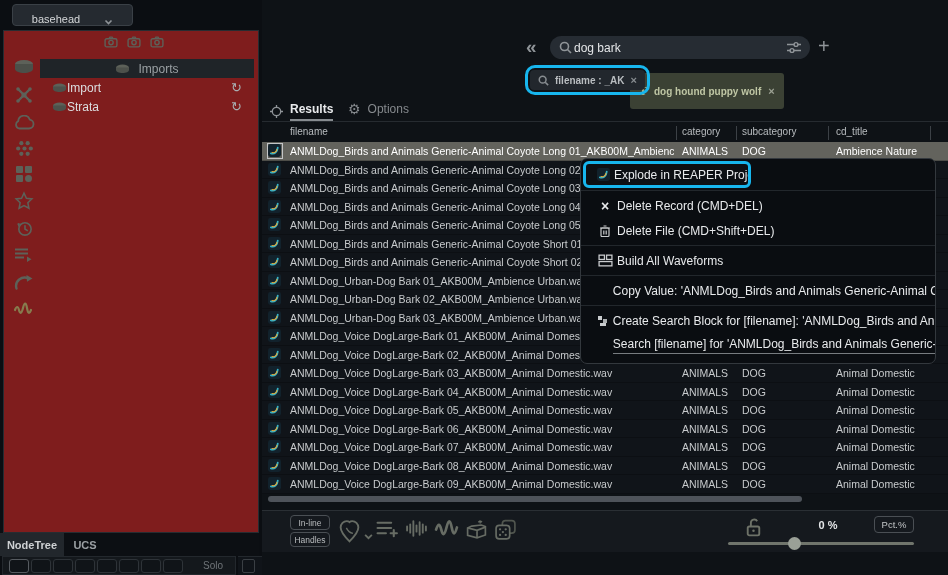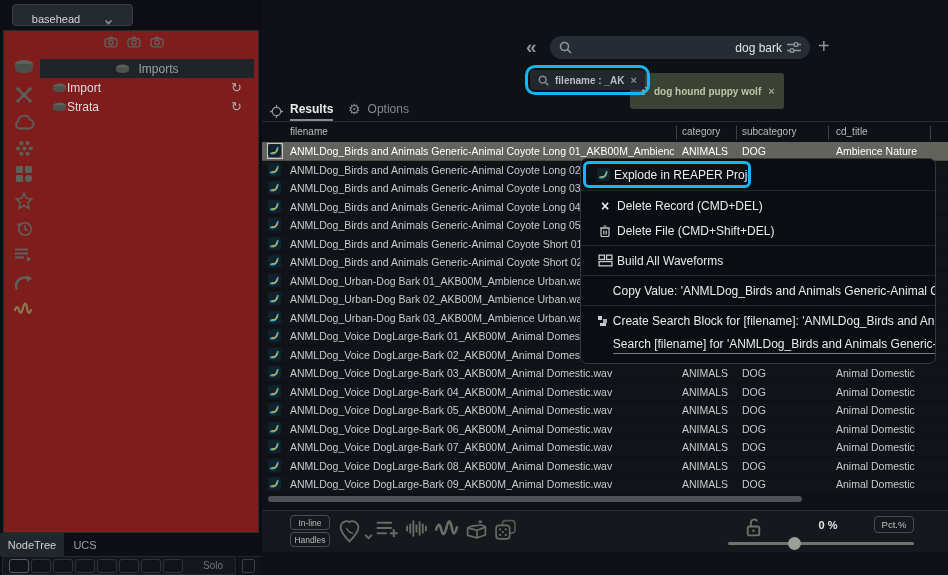--- a/index.html
+++ b/index.html
@@ -26,21 +26,21 @@
     justify-content:center; gap:8px; font-size:12px; color:#9aa0a3; cursor:pointer; }
   .tree-item { height:19px; display:flex; align-items:center; 
     padding-left:12px; padding-right:12px; font-size:12px; color:#dcdee0; cursor:pointer; }
   .tree-item .grow { flex:1; }
   .refresh { font-size:13px; color:#a9adb0; line-height:1; }
 
   
   .left-tabs { position:absolute; left:0; top:533px; width:259px; height:23px;
     background:#0c0f13; display:flex; }
   .ltab { height:100%; display:flex; align-items:center; justify-content:center;
-    font-size:11px; font-weight:normal; cursor:pointer; }
+    font-size:11px; font-weight:bold; cursor:pointer; }
   .ltab.active { width:64px; background:#22272c; color:#ced1d3; }
   .ltab.idle { width:42px; color:#9ba0a4; }
 
   
   .bottom-strip { position:absolute; left:0; top:556px; width:948px; height:19px; }
   .slot-box { position:absolute; left:2px; top:0; width:234px; height:19px;
     background:#14181c; border:1px solid #23282d; }
   .slot { position:absolute; top:2px; width:20px; height:14px; border-radius:3px;
     border:1px solid #2e3338; background:#101418; cursor:pointer; }
   .slot.first { border-color:#565b60; }
@@ -55,21 +55,21 @@
   .main { position:absolute; left:262px; top:0; width:686px; height:575px; background:#0e1216; }
 
   
   .dbl-chevron { position:absolute; left:264px; top:36px; font-size:19px; color:#8f9498;
     font-weight:bold; cursor:pointer; line-height:22px; }
   .search-wrap { position:absolute; left:288px; top:36px; width:260px; height:23px;
     background:#262c33; border-radius:12px; }
   .search-wrap .mag { position:absolute; left:9px; top:5px; }
   .search-wrap input { position:absolute; left:24px; right:28px; top:0; height:100%;
     background:transparent; border:none; outline:none; color:#e4e6e8; font-size:12px;
-    text-align:right; font-family:"Liberation Sans", sans-serif; }
+    text-align:left; font-family:"Liberation Sans", sans-serif; }
   .search-wrap .sliders { position:absolute; right:8px; top:4px; cursor:pointer; }
   .plus-btn { position:absolute; left:556px; top:35px; font-size:20px; color:#8f9498;
     cursor:pointer; line-height:22px; }
 
   
   .chip1-box { position:absolute; left:263px; top:65px; border:3px solid #17b6ee;
     border-radius:10px; padding:2px; background:transparent; z-index:5; }
   .chip { display:flex; align-items:center; gap:6px; height:20px; padding:0 8px;
     border-radius:4px; font-size:10px; font-weight:bold; cursor:pointer; }
   .chip.dark { background:#22272d; color:#b9bdc0; }

